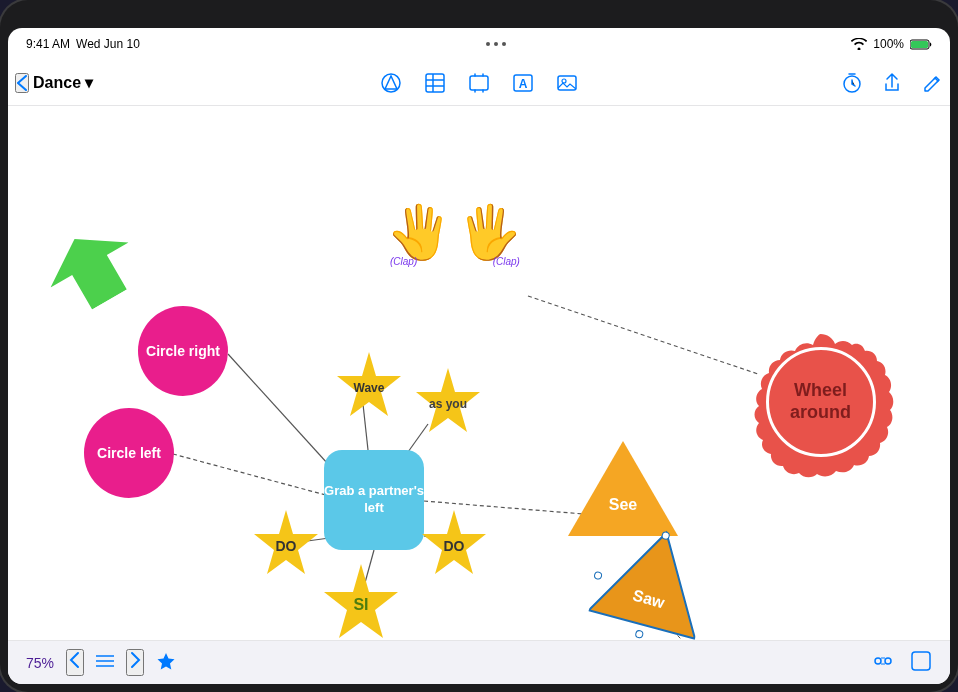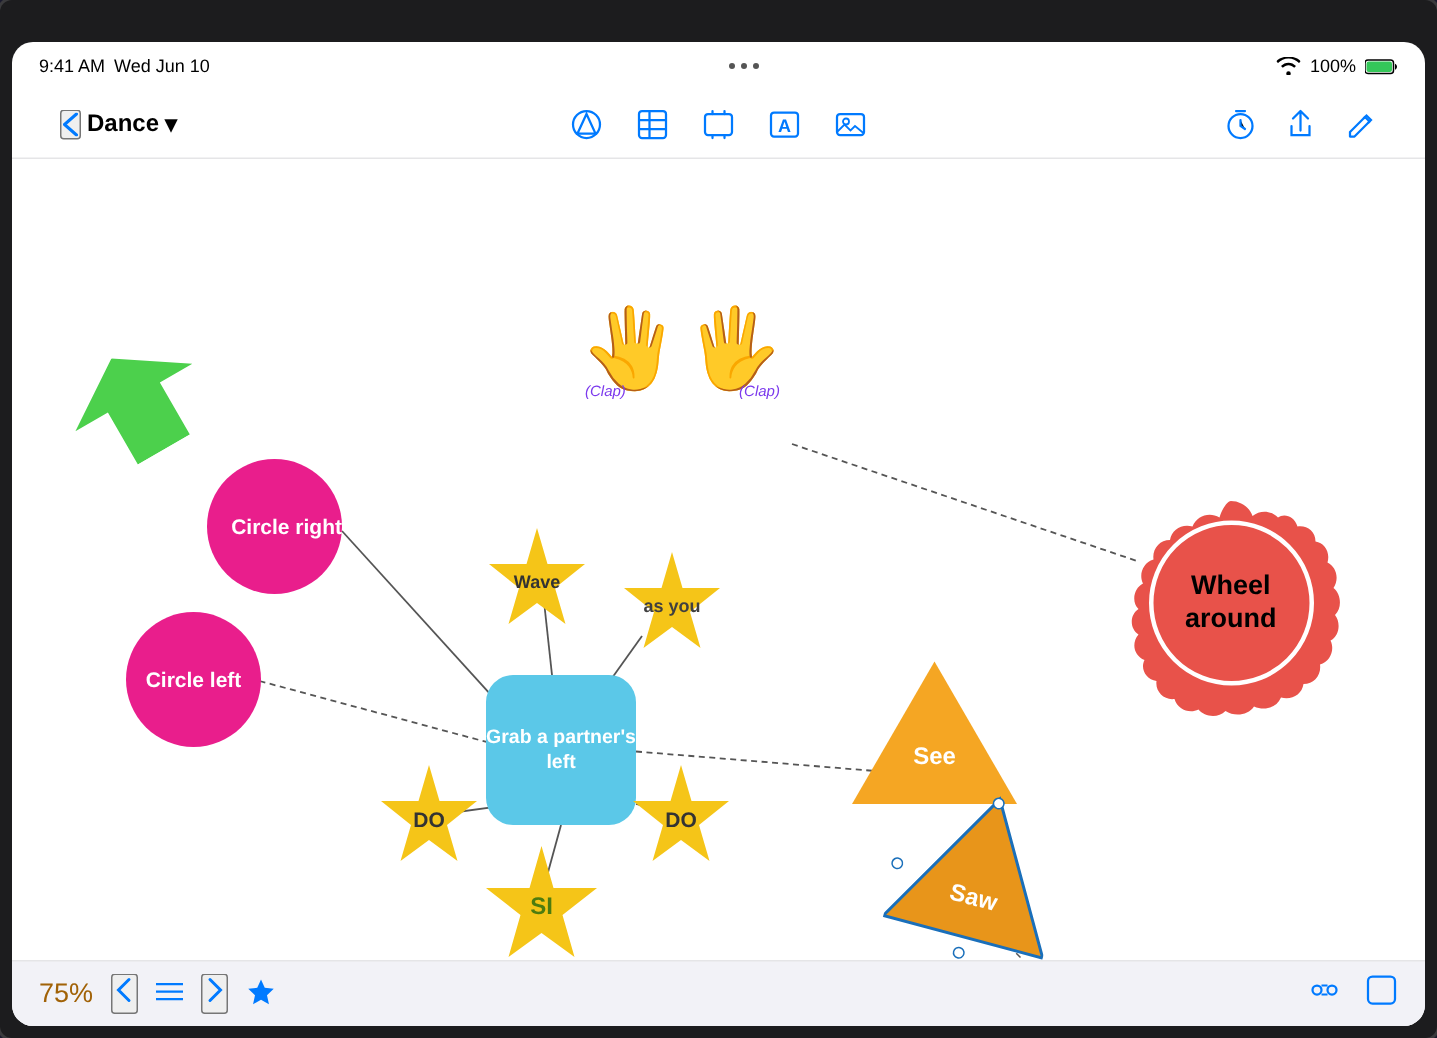--- a/index.html
+++ b/index.html
@@ -10,21 +10,21 @@
       display: flex;
       align-items: center;
       justify-content: center;
       font-family: -apple-system, BlinkMacSystemFont, 'SF Pro Display', sans-serif;
       overflow: hidden;
     }
     .ipad-frame {
       width: 958px;
       height: 692px;
       background: #1c1c1e;
-      border-radius: 8px;
+      border-radius: 28px;
       position: relative;
       overflow: hidden;
       box-shadow: 0 0 0 2px #3a3a3c;
     }
     .ipad-screen {
       position: absolute;
       top: 28px;
       left: 8px;
       right: 8px;
       bottom: 8px;
@@ -47,21 +47,21 @@
     .status-left { display: flex; align-items: center; gap: 6px; }
     .status-center { display: flex; gap: 4px; }
     .status-center span { width: 4px; height: 4px; background: #555; border-radius: 50%; }
     .status-right { display: flex; align-items: center; gap: 6px; font-size: 12px; }
     
     .toolbar {
       height: 46px;
       background: transparent;
       display: flex;
       align-items: center;
-      padding: 0 32px;
+      padding: 0 7px;
       border-bottom: 1px solid #e5e5e7;
     }
     .toolbar-left { display: flex; align-items: center; gap: 4px; flex: 1; }
     .toolbar-center { display: flex; align-items: center; gap: 22px; flex: 2; justify-content: center; }
     .toolbar-right { display: flex; align-items: center; gap: 18px; flex: 1; justify-content: flex-end; }
     .back-btn { display: flex; align-items: center; color: #007aff; font-size: 16px; gap: 2px; }
     .doc-title { font-size: 16px; font-weight: 600; color: #000; display: flex; align-items: center; gap: 4px; }
     .toolbar-icon { width: 22px; height: 22px; color: #007aff; display: flex; align-items: center; justify-content: center; }
     
     .canvas {
@@ -75,36 +75,36 @@
     .bottom-bar {
       height: 44px;
       background: #f2f2f7;
       display: flex;
       align-items: center;
       justify-content: space-between;
       padding: 0 18px;
       border-top: 1px solid #e5e5e7;
     }
     .bottom-left { display: flex; align-items: center; gap: 12px; }
-    .zoom-level { font-size: 18px; color: #a16207; font-weight: 500; }
+    .zoom-level { font-size: 14px; color: #4c1d95; font-weight: 500; }
     .nav-btn { color: #007aff; font-size: 18px; }
     .bottom-right { display: flex; align-items: center; gap: 16px; }
 
     
     .circle-right {
       position: absolute;
       left: 130px;
       top: 200px;
       width: 90px;
       height: 90px;
       border-radius: 50%;
       background: #e91e8c;
       display: flex;
       align-items: center;
-      justify-content: flex-end;
+      justify-content: center;
       text-align: center;
       color: white;
       font-size: 14px;
       font-weight: 600;
       line-height: 1.2;
     }
     .circle-left {
       position: absolute;
       left: 76px;
       top: 302px;
@@ -141,21 +141,21 @@
       line-height: 1.3;
     }
     .scallop-inner {
       width: 110px;
       height: 110px;
       border-radius: 50%;
       border: 3px solid #fff;
       display: flex;
       align-items: center;
       justify-content: center;
-      color: #000000;
+      color: #7f1d1d;
       font-size: 18px;
       font-weight: 700;
       text-align: center;
       line-height: 1.2;
       position: absolute;
       top: 50%;
       left: 50%;
       transform: translate(-50%, -50%);
     }
 
@@ -323,21 +323,21 @@
           <span style="position:absolute;bottom:-4px;right:2px;font-size:10px;color:#7c3aed;font-style:italic;">(Clap)</span>
         </div>
       </div>
 
       <div class="center-node">
         <span>Grab a
 partner's
 left</span>
       </div>
 
-      <div style="position:absolute;left:310px;top:242px;width:80px;height:80px;display:flex;align-items:center;justify-content:center;">
+      <div style="position:absolute;left:321px;top:242px;width:80px;height:80px;display:flex;align-items:center;justify-content:center;">
         <svg width="80" height="80" viewBox="0 0 80 80" style="position:absolute;">
           <polygon points="40,4 47,28 72,28 52,44 59,68 40,54 21,68 28,44 8,28 33,28" fill="#f5c518"></polygon>
         </svg>
         <span style="position:relative;font-size:12px;font-weight:700;color:#333;z-index:1;">Wave</span>
       </div>
 
       <div style="position:absolute;left:400px;top:258px;width:80px;height:80px;display:flex;align-items:center;justify-content:center;">
         <svg width="80" height="80" viewBox="0 0 80 80" style="position:absolute;">
           <polygon points="40,4 47,28 72,28 52,44 59,68 40,54 21,68 28,44 8,28 33,28" fill="#f5c518"></polygon>
         </svg>

